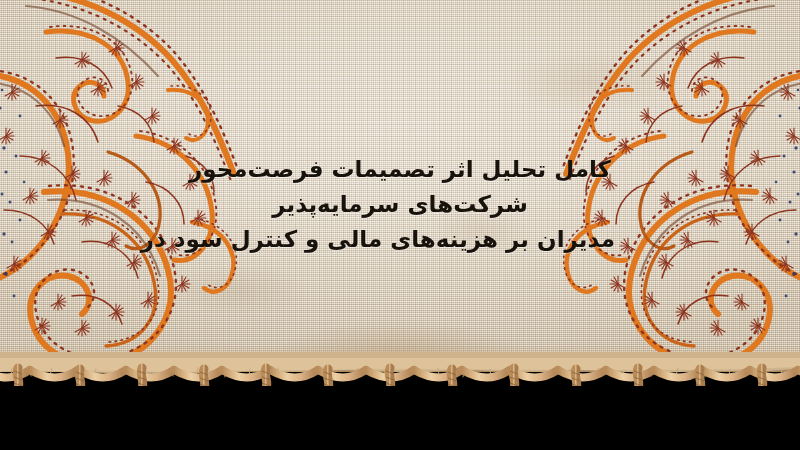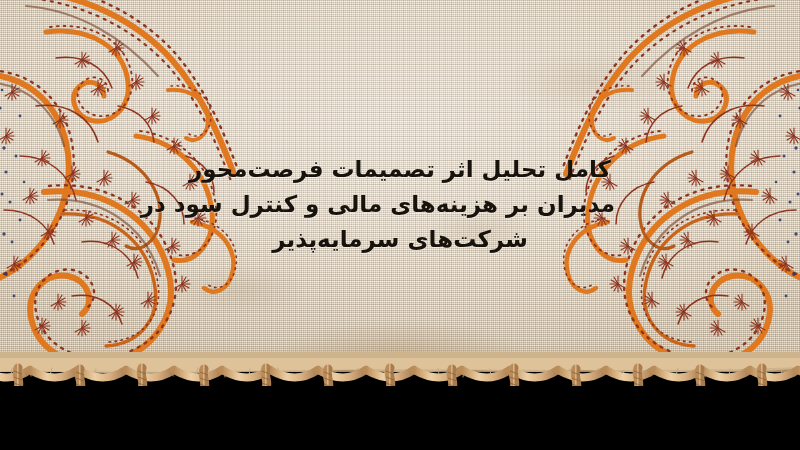--- a/index.html
+++ b/index.html
@@ -438,22 +438,22 @@
           <path d="M40,10 C92,14 138,42 172,80"></path>
           <path d="M0,86 C40,88 68,112 78,150"></path>
           <path d="M62,204 C116,200 160,230 174,280"></path>
         </g>
       </g>
     </svg>
   </div>
 
   <div class="title-block">
     <div class="title-line">کامل تحلیل اثر تصمیمات فرصت‌محور</div>
+    <div class="title-line">شرکت‌های سرمایه‌پذیر</div>
     <div class="title-line">مدیران بر هزینه‌های مالی و کنترل سود در</div>
-    <div class="title-line">شرکت‌های سرمایه‌پذیر</div>
   </div>
 
   <div class="fringe">
     <svg viewBox="0 0 800 98" xmlns="http://www.w3.org/2000/svg">
       <defs>
         <linearGradient id="cordG" x1="0" y1="0" x2="1" y2="0">
           <stop offset="0%" stop-color="#b98c59"></stop>
           <stop offset="35%" stop-color="#eccfa4"></stop>
           <stop offset="65%" stop-color="#d8b184"></stop>
           <stop offset="100%" stop-color="#a97c4e"></stop>

